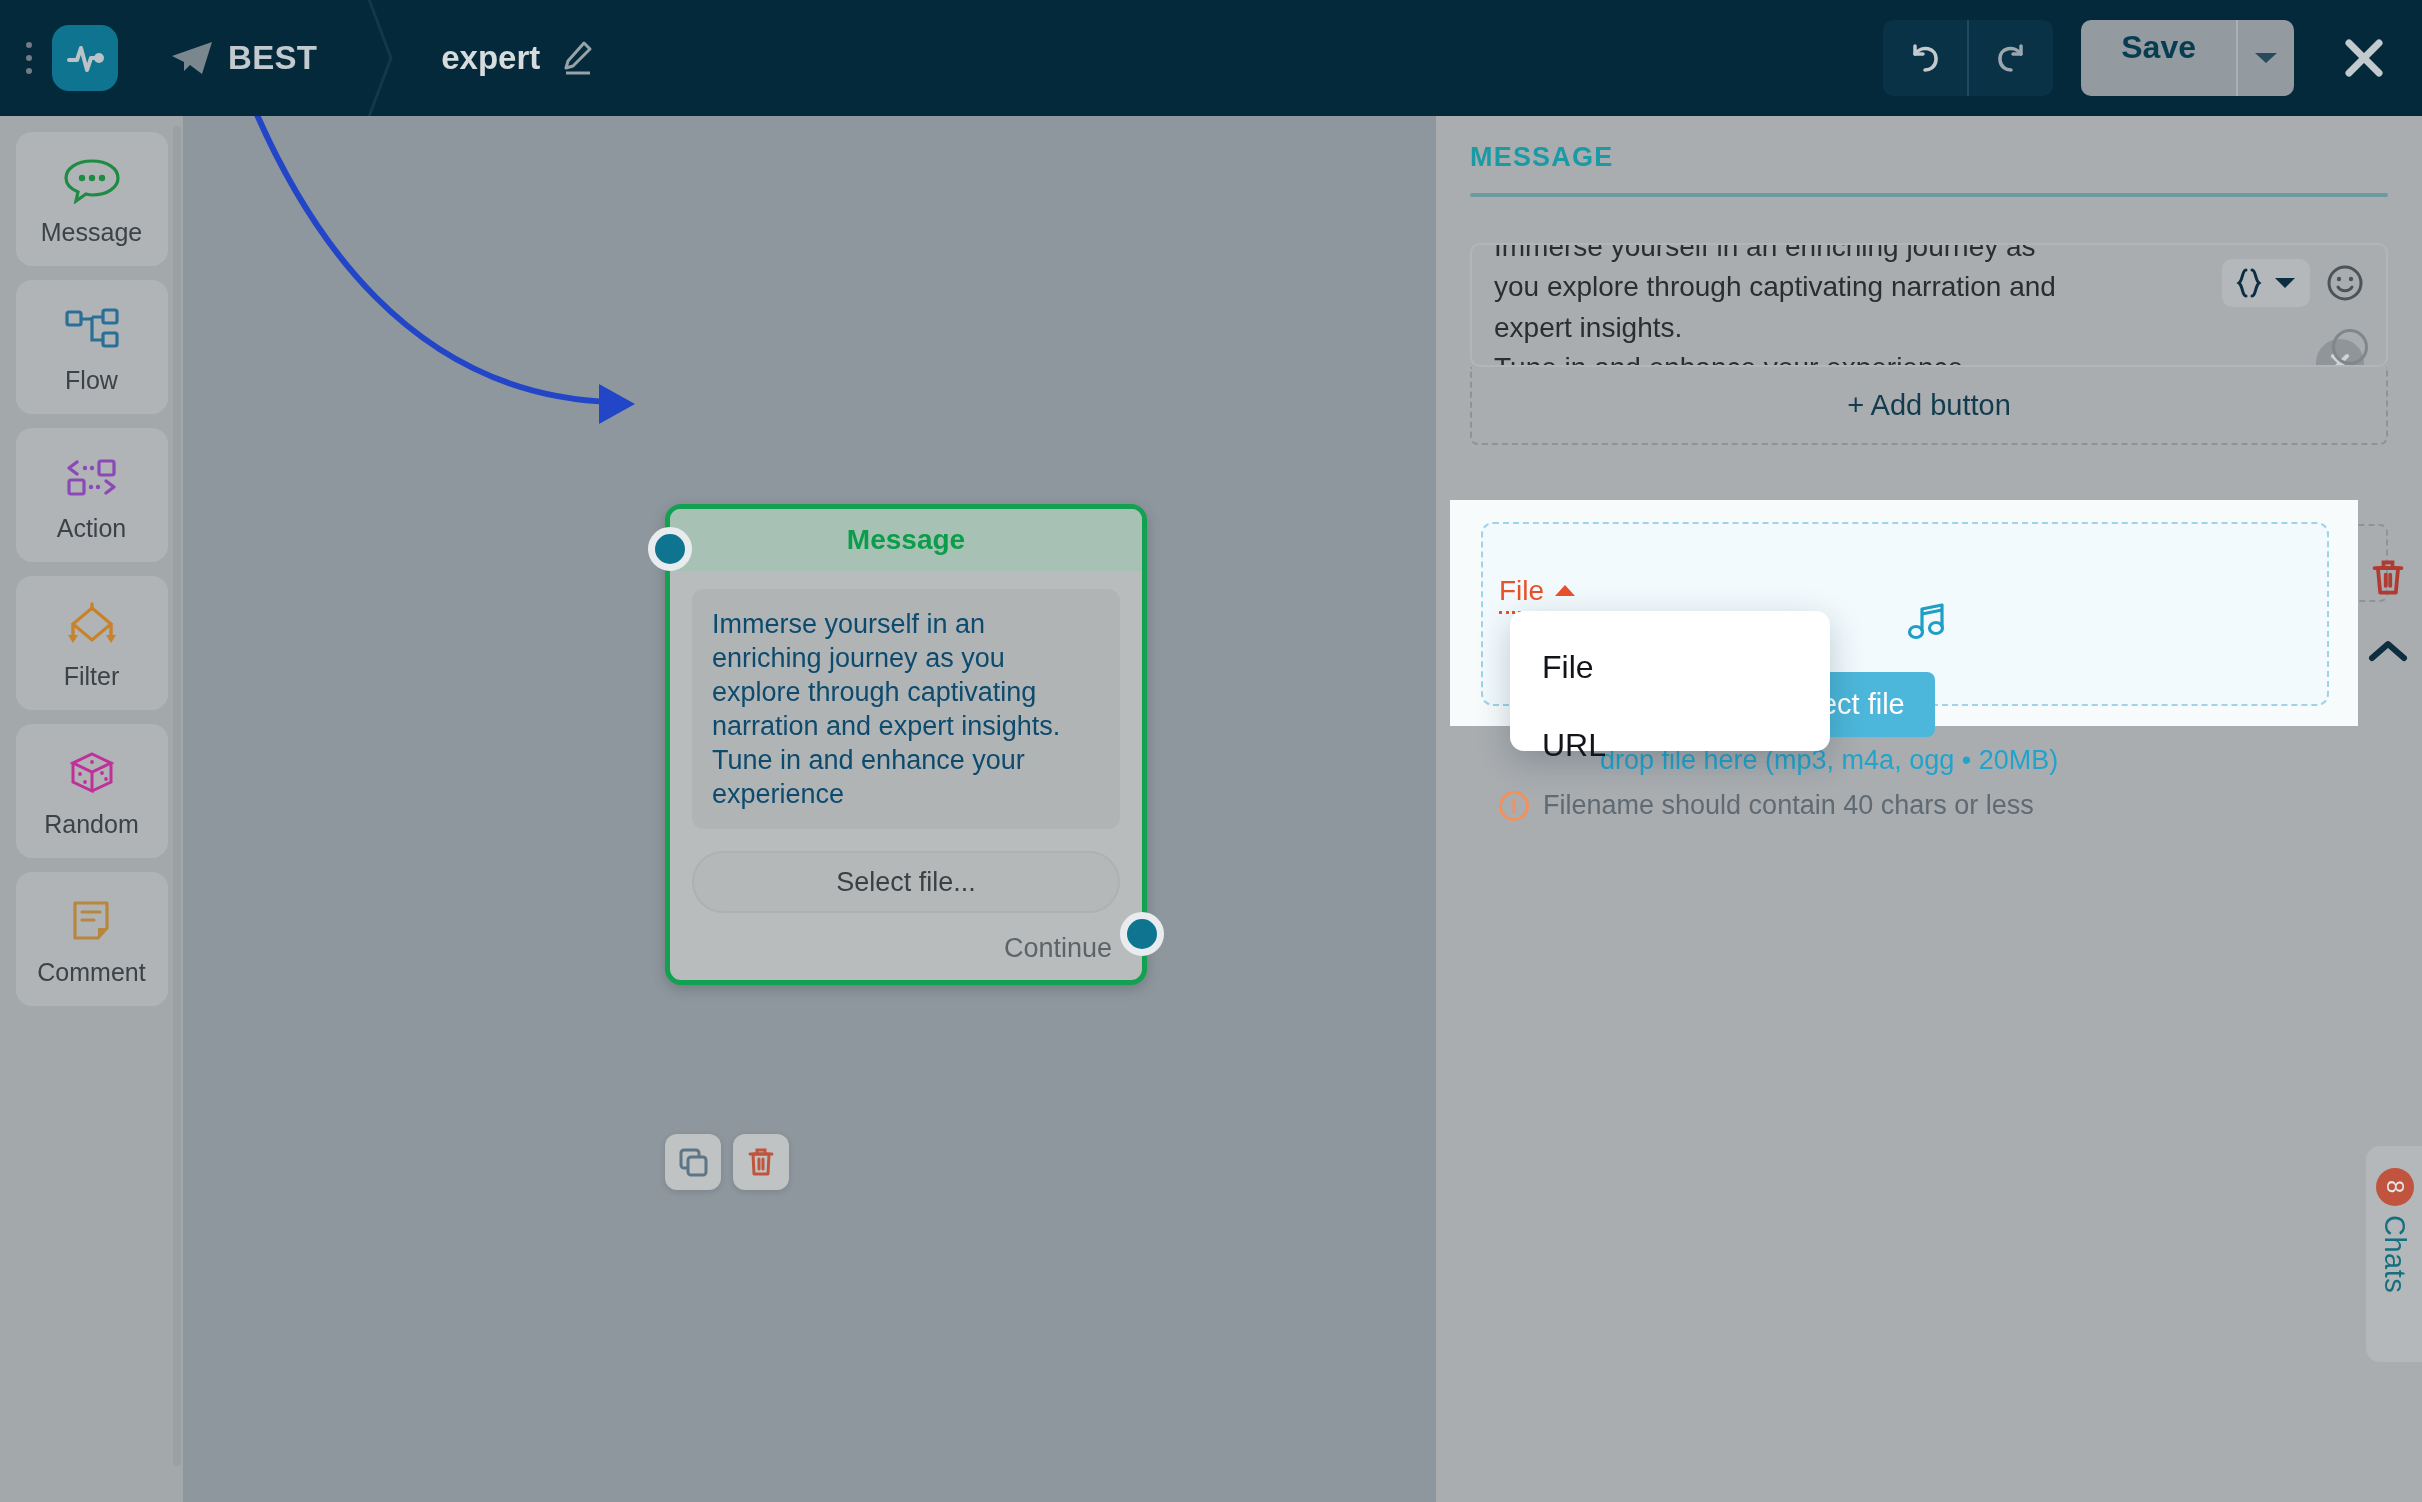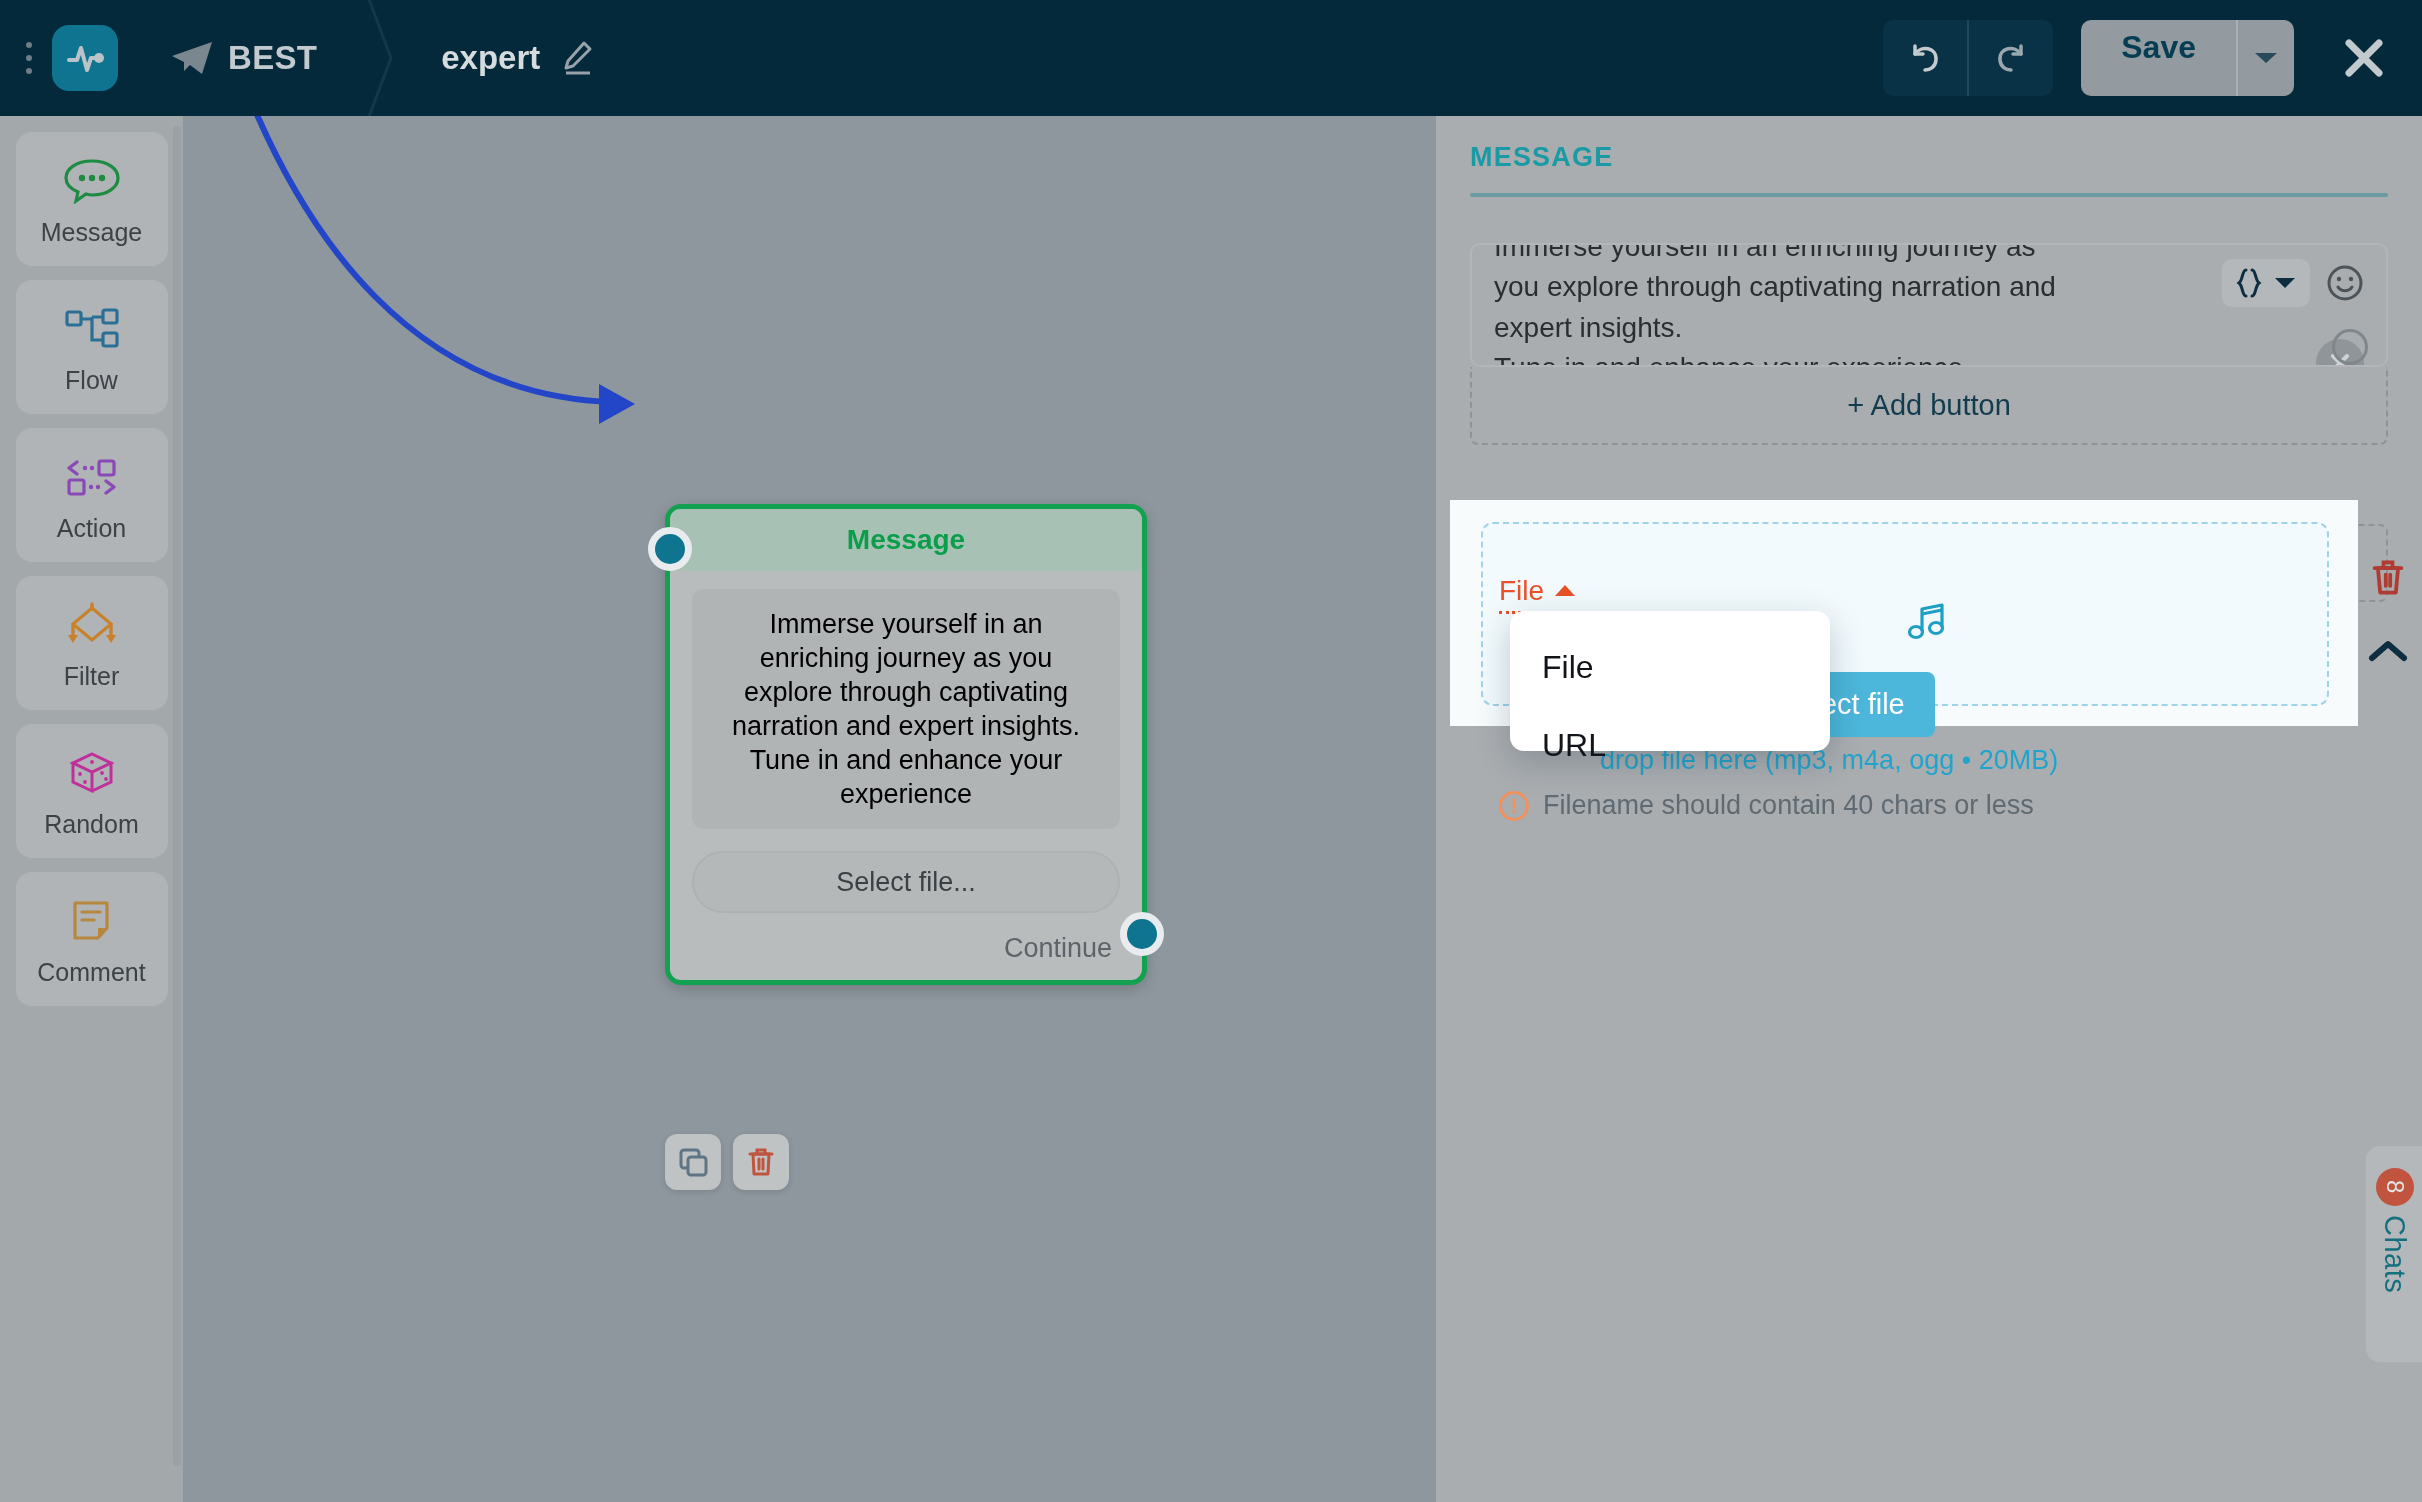--- a/index.html
+++ b/index.html
@@ -94,21 +94,21 @@
     box-shadow: 0 4px 14px rgba(0,0,0,.18);
   }
   .node-head {
     background: #a7c2b4; border-radius: 10px 10px 0 0; height: 62px;
     display: flex; align-items: center; justify-content: center;
   }
   .node-head span { color: #0b9e4a; font-size: 28px; font-weight: bold; }
   .node-body { padding: 18px 22px 16px 22px; }
   .node-text {
     background: #b1b4b5; border-radius: 12px; padding: 18px 20px;
-    font-size: 27px; line-height: 1.26; color: #000000; text-align: center;
+    font-size: 27px; line-height: 1.26; color: #0c4a6e;
   }
   .node-file {
     margin-top: 22px; height: 62px; border-radius: 32px;
     background: #b5b8b9; border: 2px solid #aeb1b2;
     display: flex; align-items: center; justify-content: center;
     font-size: 27px; color: #3a4044;
   }
   .node-continue {
     margin-top: 20px; text-align: right; padding-right: 8px;
     font-size: 27px; color: #5d6368;

